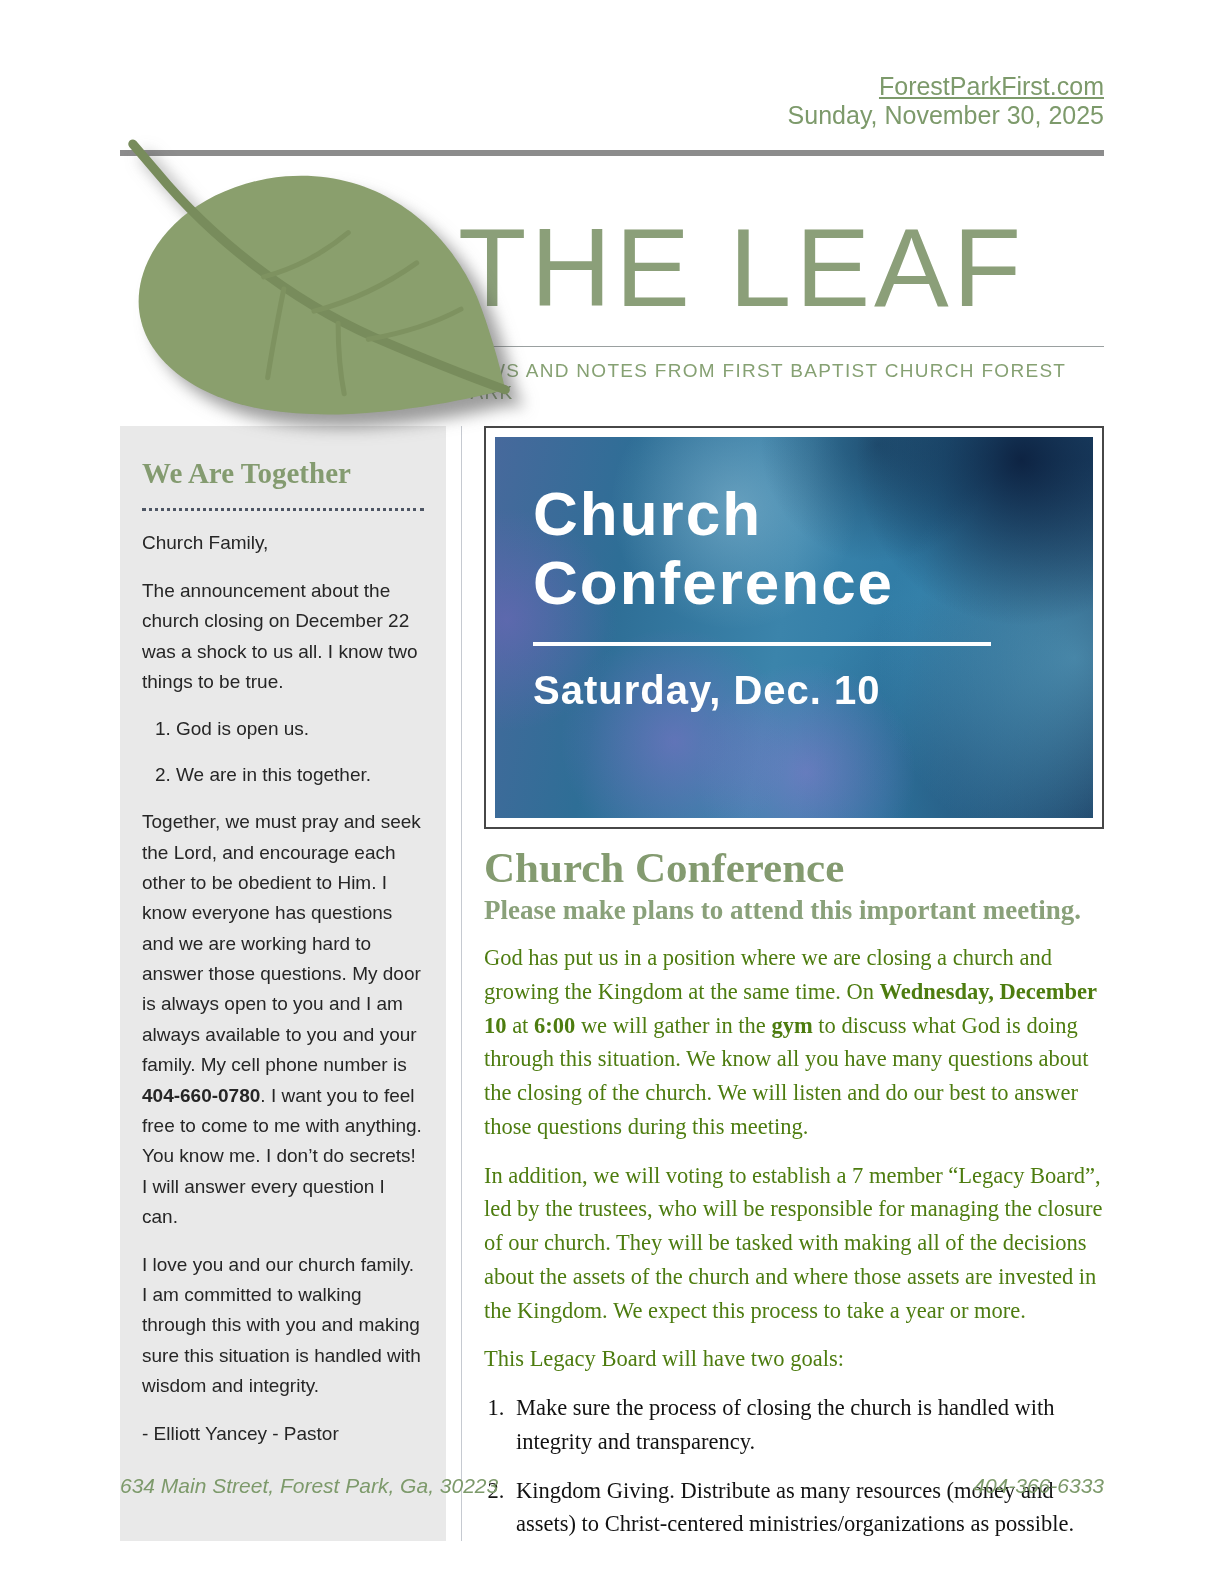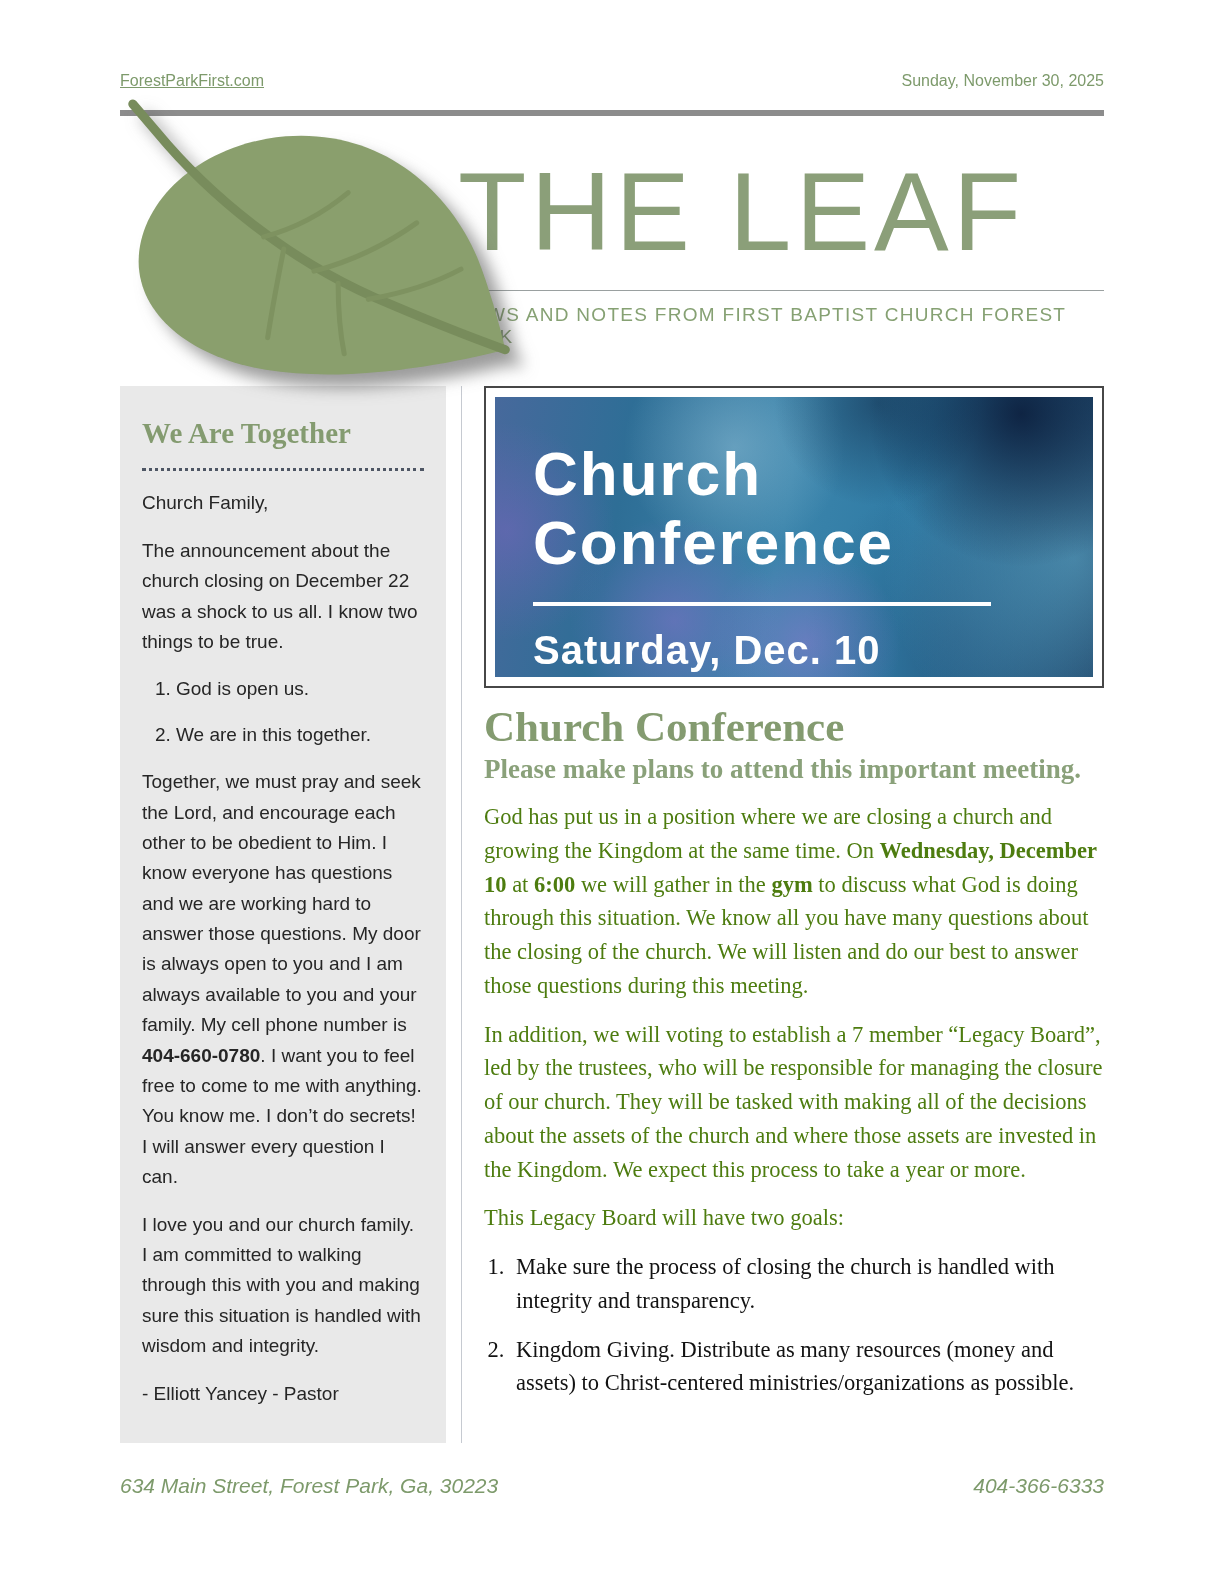--- a/index.html
+++ b/index.html
@@ -2,49 +2,49 @@
 <html><head>
 <meta charset="utf-8">
 <style>
   html,body{margin:0;padding:0;}
   body{
     width:1224px;height:1584px;position:relative;background:#ffffff;
     font-family:"Liberation Sans",sans-serif;overflow:hidden;
     -webkit-font-smoothing:antialiased;
   }
   
-  .header{display:flex;justify-content:space-between;align-items:center;
-    padding:72px 120px 0;font-size:16px;color:#7d9a6b;}
+  .header{display:flex;justify-content:space-between;align-items:flex-end;
+    padding:72px 120px 0;font-size:25px;color:#7d9a6b;flex-direction:column;}
   .header a{color:#7d9a6b;text-decoration:underline;cursor:pointer;}
   .rule-bar{margin:20px 120px 0;height:6px;background:#8c8c8c;}
   
   .masthead{margin:0 120px;position:relative;height:268px;}
   .leaf-wrap{position:absolute;left:-6px;top:-20px;width:404px;height:302px;z-index:3;
     filter:drop-shadow(13px 13px 8px rgba(75,75,75,.55));}
-  .title-block{margin-left:338px;padding-top:40px;}
+  .title-block{margin-left:338px;padding-top:56px;}
   .masthead-title{font-size:112px;line-height:1;font-weight:300;color:#8b9f79;
     letter-spacing:4px;}
   .masthead-rule{height:1px;background:#9aa0a0;margin-top:22px;}
   .masthead-subtitle{margin-top:13px;font-size:19px;letter-spacing:1.3px;color:#86a173;}
   
   .columns{margin:2px 120px 0;display:flex;align-items:stretch;}
   .sidebar{flex:0 0 326px;width:326px;box-sizing:border-box;background:#e9e9e9;
     padding:24px 22px 34px;font-size:19px;line-height:1.6;color:#262626;}
   .sidebar-heading{font-family:"Liberation Serif","DejaVu Serif",serif;font-weight:700;
     font-size:29px;color:#849b70;padding-bottom:12px;border-bottom:3px dotted #4e5664;}
   .sidebar p{margin:17px 0 0;}
   .sidebar ol{margin:17px 0 0 34px;padding:0;}
   .sidebar ol li{margin-top:15px;}
   .sidebar b{font-weight:700;}
   .signature{margin-top:22px;}
   
   .main{flex:1;margin-left:15px;border-left:1px solid #c6cad1;padding-left:22px;
     box-sizing:border-box;}
   .banner{border:2px solid #474747;background:#ffffff;padding:9px;}
-  .banner-img{height:280px;position:relative;overflow:hidden;
+  .banner-img{height:381px;position:relative;overflow:hidden;
     background:
       radial-gradient(circle at 88% 6%, rgba(9,24,54,.85), transparent 26%),
       radial-gradient(circle at 64% 2%, rgba(15,40,70,.55), transparent 22%),
       radial-gradient(circle at 30% 80%, rgba(132,112,202,.55), transparent 22%),
       radial-gradient(circle at 52% 88%, rgba(150,122,212,.5), transparent 24%),
       radial-gradient(circle at 2% 48%, rgba(122,102,192,.5), transparent 18%),
       radial-gradient(circle at 40% 18%, rgba(190,225,240,.35), transparent 26%),
       radial-gradient(circle at 97% 58%, rgba(110,190,220,.5), transparent 32%),
       radial-gradient(circle at 78% 85%, rgba(40,90,130,.6), transparent 30%),
       linear-gradient(100deg,#47699c 0%,#2e6e96 22%,#3b84ab 48%,#2f7ba5 68%,#255a80 86%,#1b3f63 100%);}

